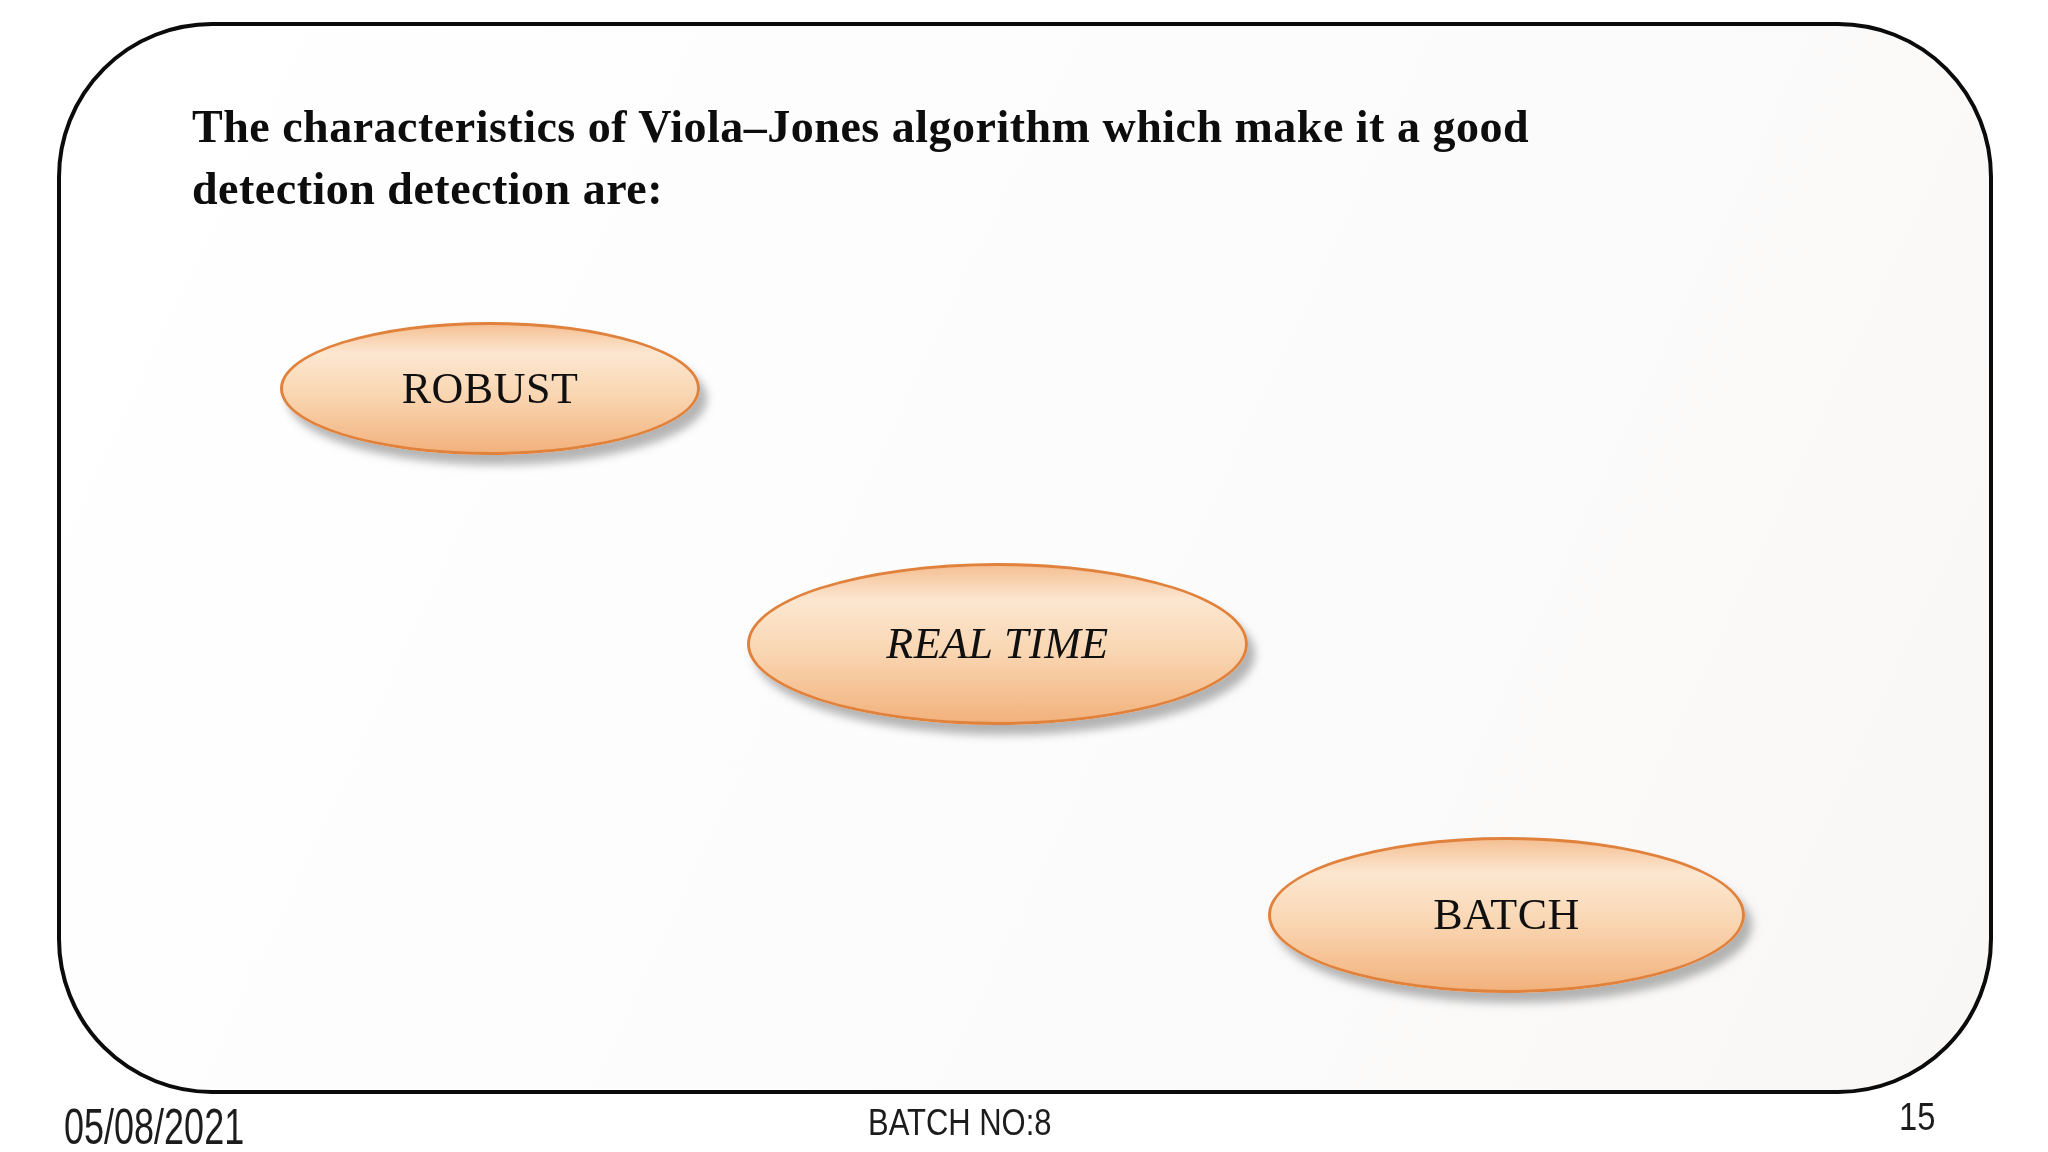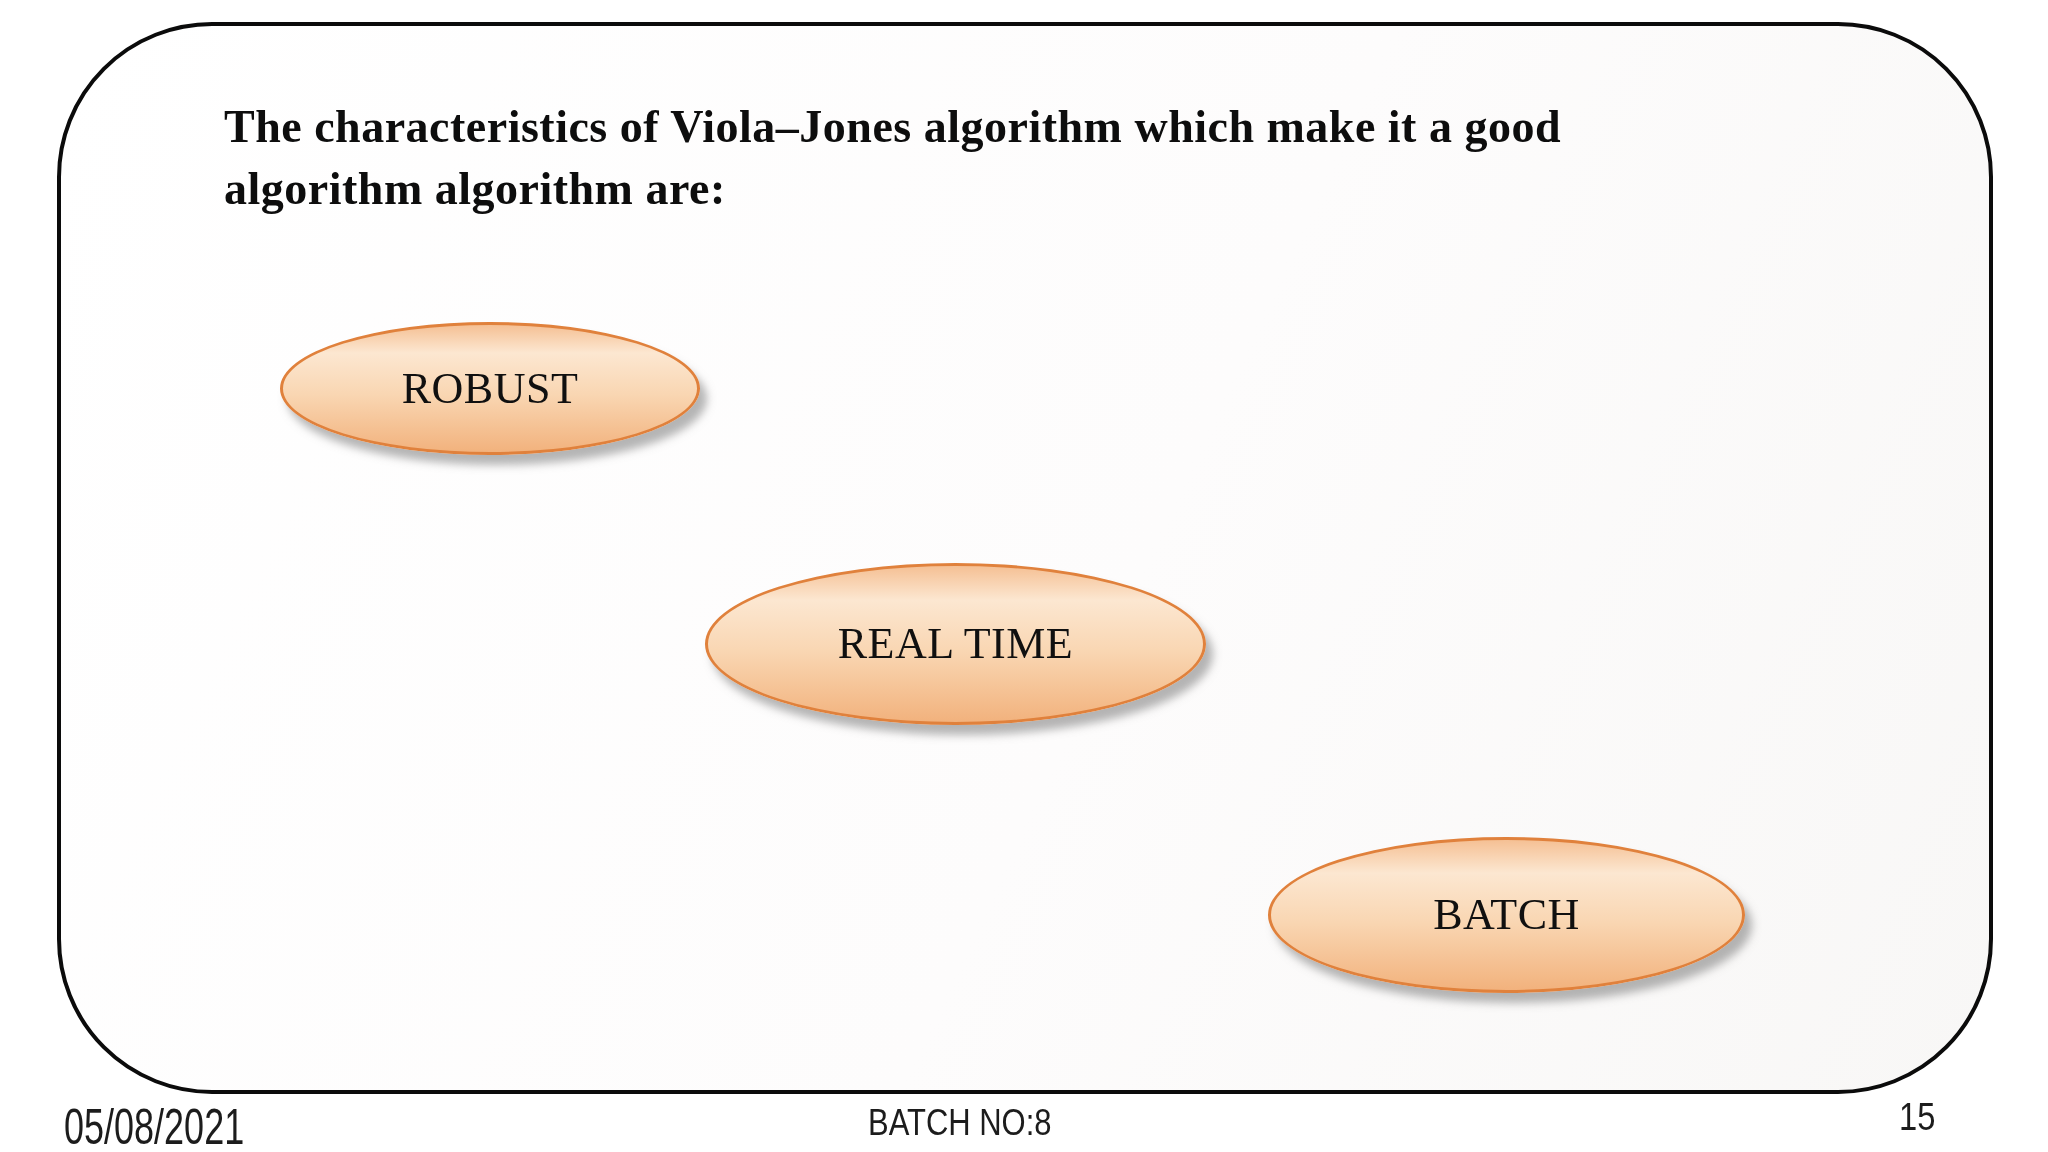--- a/index.html
+++ b/index.html
@@ -34,40 +34,39 @@
     position: absolute;
     left: 192px;
     top: 96px;
     width: 1560px;
     font-family: "Liberation Serif", serif;
     font-weight: bold;
     font-size: 46px;
     line-height: 62px;
     color: #0d0d0d;
     letter-spacing: 0.5px;
-    margin-left: 32px;
   }
   
   .bubble {
     position: absolute;
     border-radius: 50%;
     box-sizing: border-box;
     border: 3px solid #e0813c;
     background: linear-gradient(180deg,
       #f5c094 0%,
       #fce7d1 22%,
       #f9d6b2 55%,
       #f2b27d 100%);
     box-shadow: 7px 10px 8px rgba(110, 110, 110, 0.5);
     display: flex;
     align-items: center;
     justify-content: center;
   }
   .bubble-1 { left: 280px; top: 322px; width: 420px; height: 133px; }
-  .bubble-2 { left: 705px; top: 563px; width: 501px; height: 162px; }
+  .bubble-2 { left: 747px; top: 563px; width: 501px; height: 162px; font-style: italic; }
   .bubble-3 { left: 1268px; top: 837px; width: 477px; height: 156px; }
   .bubble-text {
     font-family: "Liberation Serif", serif;
     font-size: 44px;
     line-height: 64px;
     color: #101010;
     text-align: left;
     letter-spacing: 0.5px;
   }
   
@@ -99,21 +98,21 @@
 </style>
 </head>
 <body>
 
 <div class="canvas">
 
   <div class="slide-frame"></div>
 
   <div class="slide-title">
     <div>The characteristics of Viola–Jones algorithm which make it a good</div>
-    <div>algorithm algorithm are:</div>
+    <div>detection detection are:</div>
   </div>
 
   <div class="bubble bubble-1">
     <div class="bubble-text">
       <div>ROBUST</div>
     </div>
   </div>
 
   <div class="bubble bubble-2">
     <div class="bubble-text">

